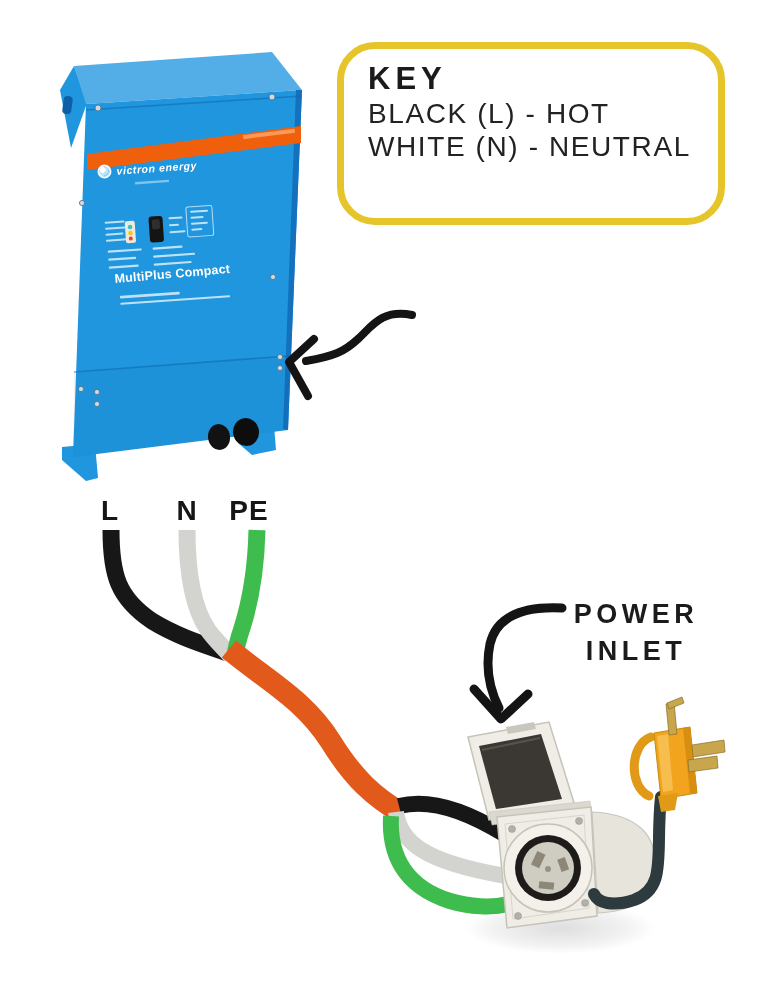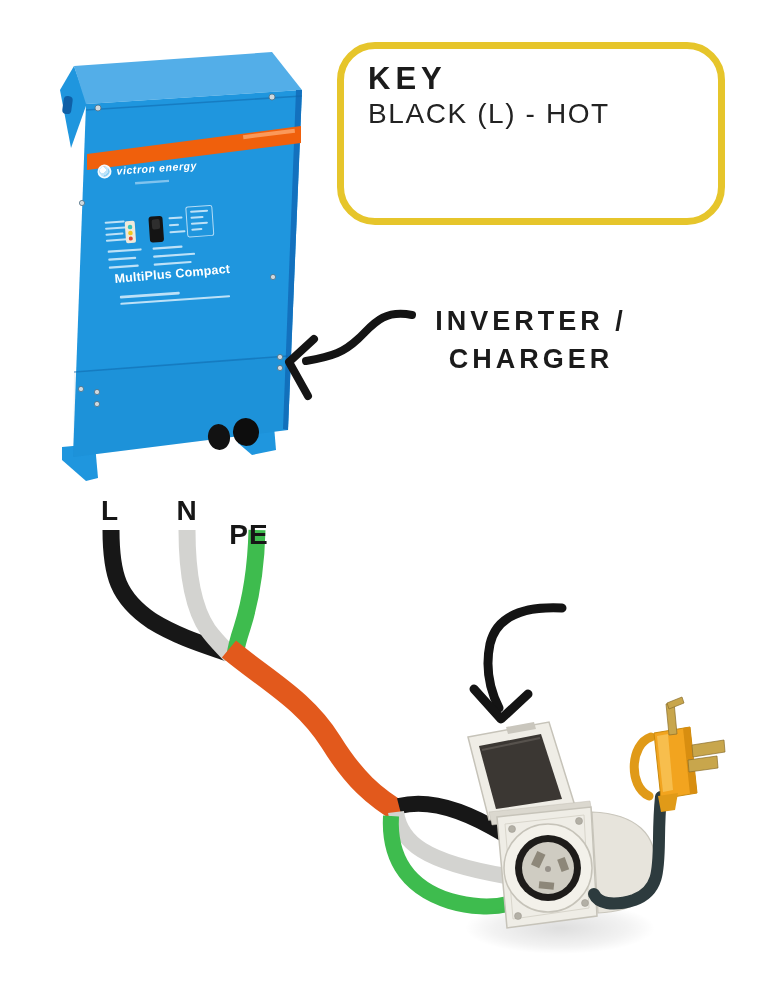--- a/index.html
+++ b/index.html
@@ -34,21 +34,21 @@
   }
   .key-title{font-size:31px;font-weight:800;letter-spacing:5px;line-height:1.15;color:var(--ink,#1b1b1b);}
   .key-line{font-size:28px;font-weight:500;letter-spacing:1.6px;line-height:33px;color:#222;}
   .callout{position:absolute;font-weight:800;text-align:center;color:var(--ink,#1b1b1b);}
   .callout div{white-space:nowrap;}
   .callout-inverter{left:411px;top:302px;width:240px;font-size:27px;line-height:38px;letter-spacing:4px;}
   .callout-power{left:561px;top:596px;width:150px;font-size:27px;line-height:37px;letter-spacing:4.5px;}
   .wire-label{position:absolute;font-size:28px;font-weight:600;letter-spacing:1px;text-align:center;color:#161616;}
   .wire-label.l{left:97px;top:495px;width:26px;}
   .wire-label.n{left:174px;top:495px;width:26px;}
-  .wire-label.pe{left:228px;top:519px;width:42px;}
+  .wire-label.pe{left:228px;top:495px;width:42px;}
   .brand{
     position:absolute;left:97px;top:165px;display:flex;align-items:center;gap:5px;
     transform:rotate(-4deg);transform-origin:left top;color:#fff;
   }
   .emblem{
     width:14px;height:14px;border-radius:50%;box-sizing:border-box;border:2px solid #f2faff;
     background:radial-gradient(circle at 35% 35%, #ffffff 0 30%, #bfe4fa 31% 60%, #8fd0f4 61%);
   }
   .brand-text{font-size:10.5px;font-weight:700;font-style:italic;letter-spacing:.6px;white-space:nowrap;}
   .model{
@@ -194,28 +194,27 @@
       <path class="arrow" stroke-width="8" d="M 412,315 C 382,309 372,326 358,339 C 344,352 334,356 306,361"></path>
       <path class="arrow" stroke-width="8" d="M 314,339 L 289,362 L 308,396"></path>
       <path class="arrow" stroke-width="9" d="M 562,608 C 520,606 496,618 490,644 C 485,668 490,690 499,708"></path>
       <path class="arrow" stroke-width="9" d="M 474,689 L 501,719 L 528,694"></path>
     </g>
   </svg>
 
   <div class="key-box">
     <div class="key-title">KEY</div>
     <div class="key-line">BLACK (L) - HOT</div>
+    <div class="key-line">WHITE (N) - NEUTRAL</div>
   </div>
 
-  <div class="callout callout-inverter">
-    <div>INVERTER /</div>
-    <div>CHARGER</div>
-  </div>
 
   <div class="callout callout-power">
+    <div>POWER</div>
+    <div>INLET</div>
   </div>
 
   <div class="wire-label l">L</div>
   <div class="wire-label n">N</div>
   <div class="wire-label pe">PE</div>
 
   <div class="brand">
     <span class="emblem"></span>
     <span class="brand-text">victron energy</span>
   </div>

